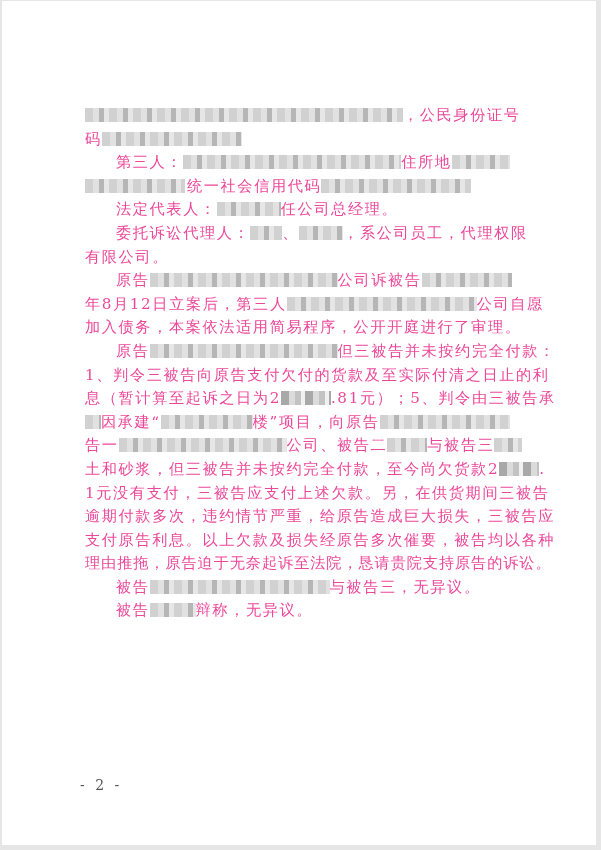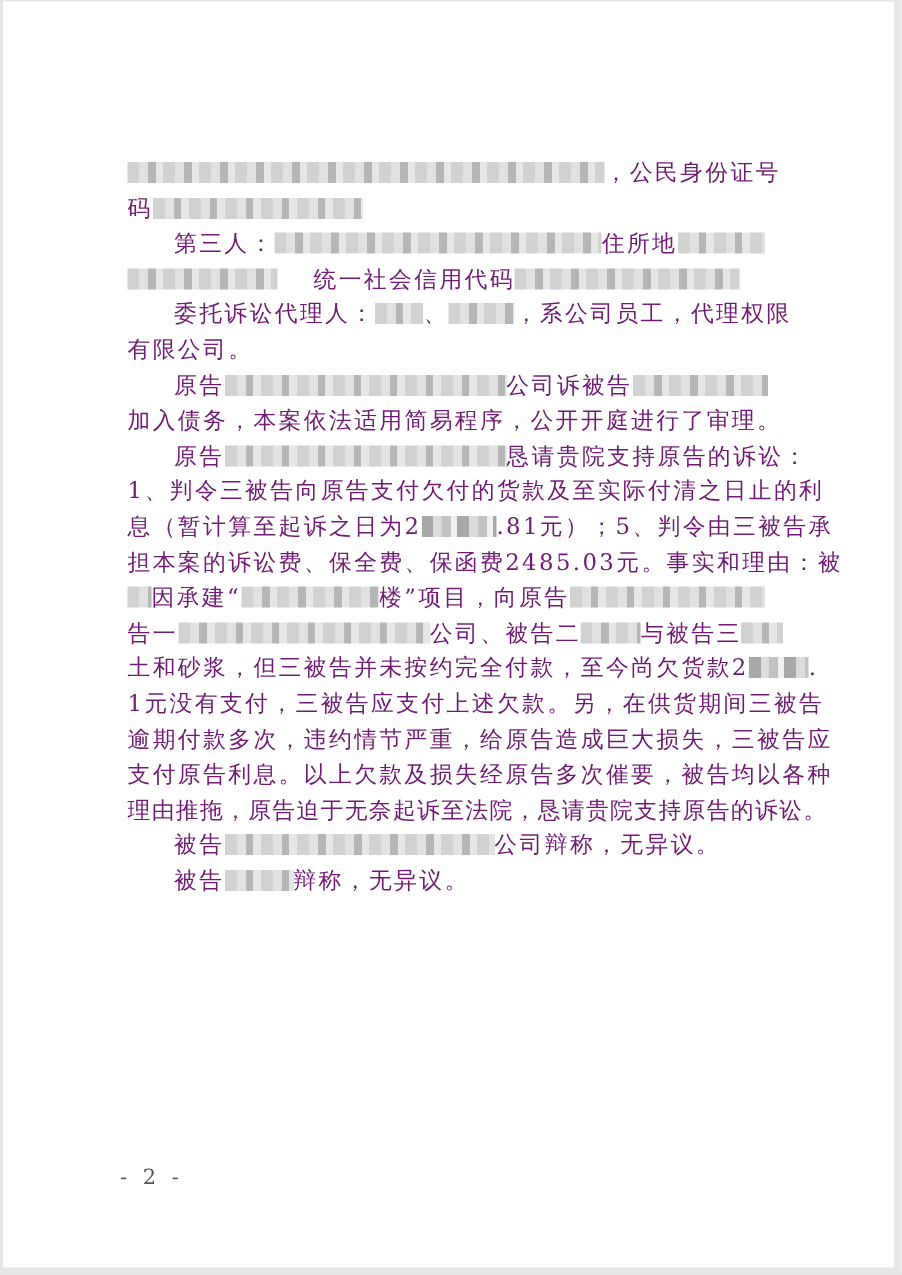--- a/index.html
+++ b/index.html
@@ -8,21 +8,21 @@
     background: #e6e6e6;
     font-family: "DejaVu Serif", "Liberation Serif", serif;
   }
   .page {
     position: absolute; left: 2px; top: 1px;
     width: 594px; height: 844px;
     background: #ffffff;
   }
   .text {
     position: absolute; left: 83px; top: 103px; width: 437px;
-    font-size: 15.2px; line-height: 23.6px; color: #701a75;
+    font-size: 15.2px; line-height: 23.6px; color: #ec4899;
     letter-spacing: 1.6px;
   }
   .line { white-space: nowrap; height: 23.6px; position: relative; }
   .indent { padding-left: 31px; }
   .red {
     display: inline-block; height: 14px; vertical-align: -2px;
     background: repeating-linear-gradient(90deg, #c9c9c9 0 8px, #dcdcdc 8px 14px, #a9a9a9 14px 19px, #e2e2e2 19px 24px);
     opacity: 0.85;
   }
   .red.dark {
@@ -42,61 +42,64 @@
     <div class="line">
       <span class="red" style="width:318px"></span><span>，公民身份证号</span>
     </div>
     <div class="line">
       <span>码</span><span class="red" style="width:140px"></span>
     </div>
     <div class="line indent">
       <span>第三人：</span><span class="red" style="width:218px"></span><span>住所地</span><span class="red" style="width:58px"></span>
     </div>
     <div class="line">
-      <span class="red" style="width:100px"></span><span style="padding-left:24px">统一社会信用代码</span><span class="red" style="width:150px"></span>
+      <span class="red" style="width:100px"></span><span style="padding-left:2px">统一社会信用代码</span><span class="red" style="width:150px"></span>
+    </div>
+    <div class="line indent">
+      <span>法定代表人：</span><span class="red" style="width:64px"></span><span>任公司总经理。</span>
     </div>
     <div class="line indent">
       <span>委托诉讼代理人：</span><span class="red" style="width:32px"></span><span>、</span><span class="red" style="width:44px"></span><span>，系公司员工，代理权限</span>
     </div>
     <div class="line">
       <span>有限公司。</span>
     </div>
     <div class="line indent">
       <span>原告</span><span class="red" style="width:188px"></span><span>公司诉被告</span><span class="red" style="width:90px"></span>
     </div>
     <div class="line">
+      <span>年8月12日立案后，第三人</span><span class="red" style="width:190px"></span><span>公司自愿</span>
+    </div>
+    <div class="line">
       <span>加入债务，本案依法适用简易程序，公开开庭进行了审理。</span>
     </div>
     <div class="line indent">
-      <span>原告</span><span class="red" style="width:188px"></span><span>恳请贵院支持原告的诉讼：</span>
+      <span>原告</span><span class="red" style="width:188px"></span><span>但三被告并未按约完全付款：</span>
     </div>
     <div class="line">
       <span>1、判令三被告向原告支付欠付的货款及至实际付清之日止的利</span>
     </div>
     <div class="line">
       <span>息（暂计算至起诉之日为2</span><span class="red dark" style="width:50px"></span><span>.81元）；5、判令由三被告承</span>
-    </div>
-    <div class="line">
-      <span>担本案的诉讼费、保全费、保函费2485.03元。事实和理由：被</span>
     </div>
     <div class="line">
       <span class="red" style="width:16px"></span><span>因承建“</span><span class="red" style="width:92px"></span><span>楼”项目，向原告</span><span class="red" style="width:130px"></span>
     </div>
     <div class="line">
       <span>告一</span><span class="red" style="width:168px"></span><span>公司、被告二</span><span class="red" style="width:40px"></span><span>与被告三</span><span class="red" style="width:28px"></span>
     </div>
     <div class="line">
       <span>土和砂浆，但三被告并未按约完全付款，至今尚欠货款2</span><span class="red dark" style="width:40px"></span><span>.</span>
     </div>
     <div class="line"><span>1元没有支付，三被告应支付上述欠款。另，在供货期间三被告</span></div>
     <div class="line"><span>逾期付款多次，违约情节严重，给原告造成巨大损失，三被告应</span></div>
     <div class="line"><span>支付原告利息。以上欠款及损失经原告多次催要，被告均以各种</span></div>
     <div class="line" style="letter-spacing:0.9px"><span>理由推拖，原告迫于无奈起诉至法院，恳请贵院支持原告的诉讼。</span></div>
     <div class="line indent">
-      <span>被告</span><span class="red" style="width:180px"></span><span>公司辩称，无异议。</span>
+      <span>被告</span><span class="red" style="width:180px"></span><span>与被告三，无异议。</span>
     </div>
     <div class="line indent">
       <span>被告</span><span class="red" style="width:46px"></span><span>辩称，无异议。</span>
     </div>
   </div>
 
   <div class="pagenum">- 2 -</div>
 </div>
 
 </body></html>

